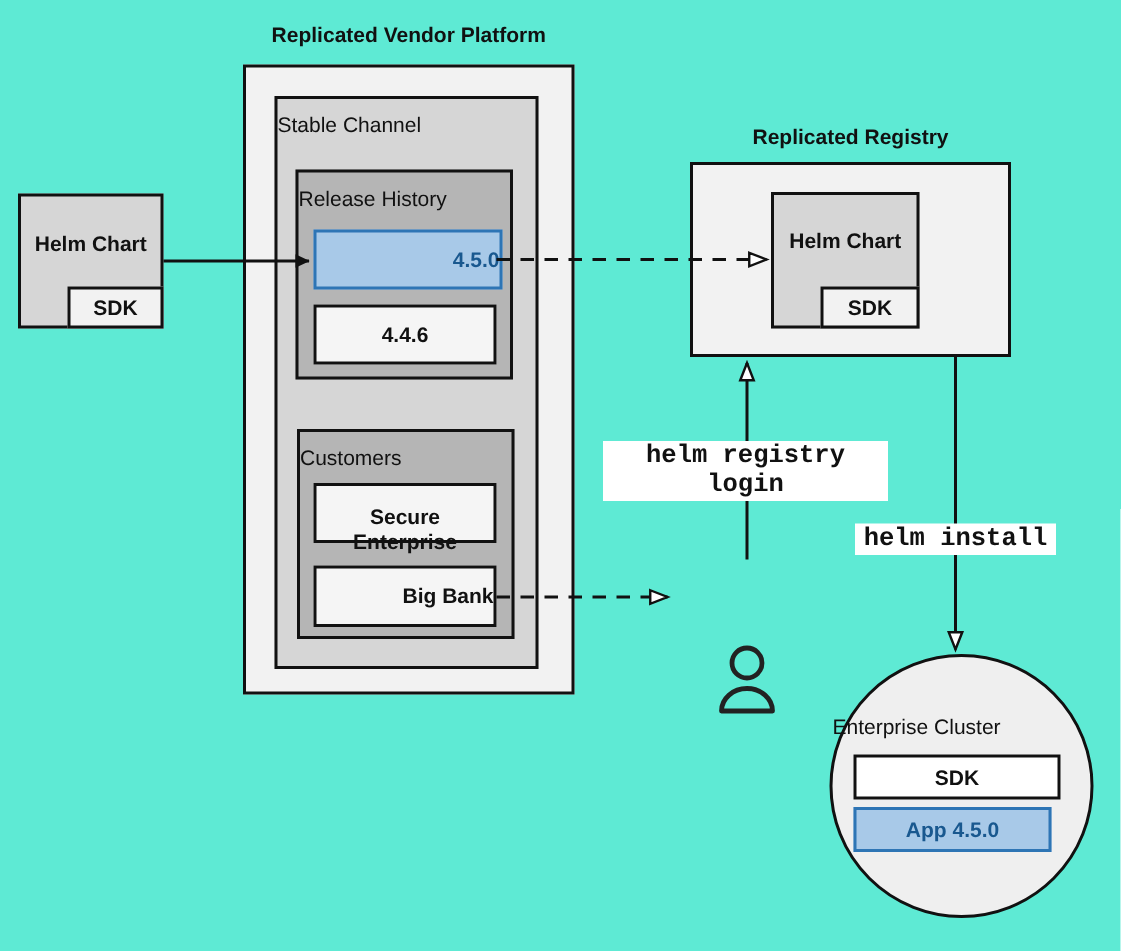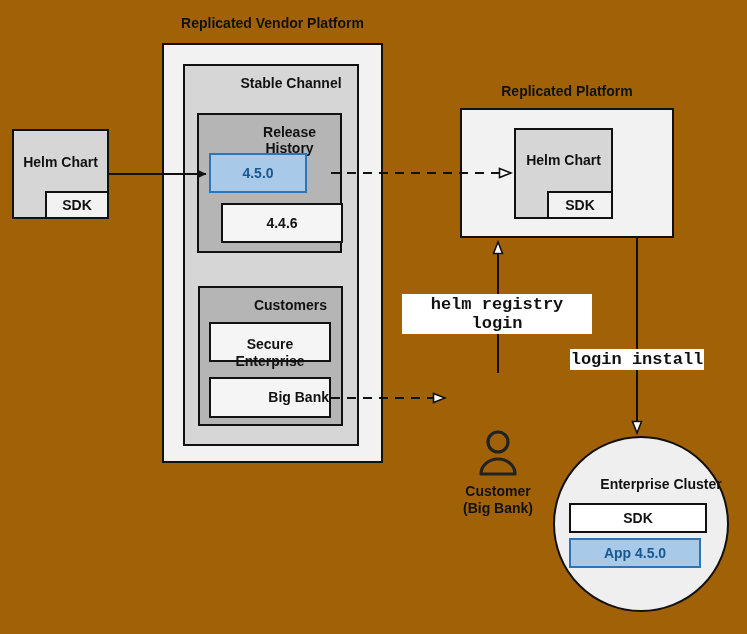--- a/index.html
+++ b/index.html
@@ -1,24 +1,24 @@
 <!DOCTYPE html>
 <html style="--blue-fill: #a8c9e8; --blue-border: #2e75b5; --blue-text: #19588f;"><head>
 <meta charset="utf-8">
 <style>
   html,body { margin:0; padding:0; background:#fff; }
   #canvas {
-    position:relative; width:747px; height:634px; background:#a16207;
+    position:relative; width:747px; height:634px; background:#5eead4;
     font-family:"Liberation Sans", sans-serif; overflow:hidden;
   }
   .box { position:absolute; border:2px solid #111; box-sizing:border-box; }
   .lbl { font-weight:bold; font-size:14px; color:#111; line-height:17px; }
   .boxtitle {
-    position:absolute; left:0; right:0; top:9px; text-align:center;
-    font-weight:bold; font-size:14px; color:#111;padding-left:40px;
+    position:absolute; left:0; right:0; top:9px; text-align:left;
+    font-weight:normal; font-size:14px; color:#111;
   }
   .flexc { display:flex; align-items:center; justify-content:center; text-align:center; }
   .ext-title { position:absolute; text-align:center; font-weight:bold; font-size:14px; color:#111; }
 
   .fill-lightest { background:#f2f2f2; }
   .fill-light    { background:#d6d6d6; }
   .fill-mid      { background:#b5b5b5; }
   .fill-item     { background:#f5f5f5; }
   .fill-white    { background:#ffffff; }
   .fill-circle   { background:#efefef; }
@@ -54,25 +54,25 @@
   <div class="box fill-lightest" style="left:162px; top:43px; width:221px; height:420px;"></div>
 
   <div class="box fill-light" style="left:183px; top:64px; width:176px; height:382px;">
     <div class="boxtitle">Stable Channel</div>
   </div>
 
   <div class="box fill-mid" style="left:197px; top:113px; width:145px; height:140px;">
     <div class="boxtitle">Release History</div>
   </div>
 
-  <div class="box blue flexc" style="left:209px; top:153px; width:98px; height:40px;">
+  <div class="box blue flexc" style="left:209px; top:153px; width:126px; height:40px;justify-content:flex-end;">
     <span class="lbl bluetext">4.5.0</span>
   </div>
 
-  <div class="box fill-item flexc" style="left:221px; top:203px; width:122px; height:40px;">
+  <div class="box fill-item flexc" style="left:209px; top:203px; width:122px; height:40px;">
     <span class="lbl">4.4.6</span>
   </div>
 
   <div class="box fill-mid" style="left:198px; top:286px; width:145px; height:140px;">
     <div class="boxtitle">Customers</div>
   </div>
 
   <div class="box fill-item flexc" style="left:209px; top:322px; width:122px; height:40px;">
     <span class="lbl two-line wrap-narrow">Secure Enterprise</span>
   </div>
@@ -83,42 +83,38 @@
 
   <div class="box fill-light" style="left:12px; top:129px; width:97px; height:90px;">
     <div class="flexc" style="position:absolute; left:0; right:0; top:0; bottom:24px;">
       <span class="lbl">Helm Chart</span>
     </div>
   </div>
   <div class="box fill-lightest flexc" style="left:45px; top:191px; width:64px; height:28px;">
     <span class="lbl">SDK</span>
   </div>
 
-  <div class="ext-title" style="left:460px; top:83px; width:214px;">Replicated Platform</div>
+  <div class="ext-title" style="left:460px; top:83px; width:214px;">Replicated Registry</div>
 
   <div class="box fill-lightest" style="left:460px; top:108px; width:214px; height:130px;"></div>
 
   <div class="box fill-light" style="left:514px; top:128px; width:99px; height:91px;">
     <div class="flexc" style="position:absolute; left:0; right:0; top:0; bottom:26px;">
       <span class="lbl">Helm Chart</span>
     </div>
   </div>
   <div class="box fill-lightest flexc" style="left:547px; top:191px; width:66px; height:28px;">
     <span class="lbl">SDK</span>
   </div>
 
 
   <svg width="44" height="52" style="position:absolute; left:476px; top:426px;" viewBox="0 0 44 52">
     <circle cx="22" cy="16" r="10" fill="none" stroke="#222" stroke-width="3.2"></circle>
     <path d="M5 48 a17 15 0 0 1 34 0 z" fill="none" stroke="#222" stroke-width="3.2" stroke-linejoin="round"></path>
   </svg>
-  <div class="person-label" style="left:438px; top:483px; width:120px;">
-    <div>Customer</div>
-    <div>(Big Bank)</div>
-  </div>
 
   <div class="box fill-circle circle" style="left:553px; top:436px; width:176px; height:176px;">
     <div class="boxtitle" style="top:38px;">Enterprise Cluster</div>
   </div>
   <div class="box fill-white flexc" style="left:569px; top:503px; width:138px; height:30px;">
     <span class="lbl">SDK</span>
   </div>
   <div class="box blue flexc" style="left:569px; top:538px; width:132px; height:30px;">
     <span class="lbl bluetext">App 4.5.0</span>
   </div>
@@ -133,15 +129,15 @@
       </marker>
     </defs>
     <line x1="109" y1="174" x2="206" y2="174" stroke="#111" stroke-width="2" marker-end="url(#mFill)"></line>
     <line x1="331" y1="173" x2="511" y2="173" stroke="#111" stroke-width="2" stroke-dasharray="9,7" marker-end="url(#mOpen)"></line>
     <line x1="331" y1="398" x2="445" y2="398" stroke="#111" stroke-width="2" stroke-dasharray="9,7" marker-end="url(#mOpen)"></line>
     <line x1="498" y1="373" x2="498" y2="242" stroke="#111" stroke-width="2" marker-end="url(#mOpen)"></line>
     <line x1="637" y1="238" x2="637" y2="433" stroke="#111" stroke-width="2" marker-end="url(#mOpen)"></line>
   </svg>
 
   <div class="cmd" style="left:402px; top:294px; width:190px;">helm registry login</div>
-  <div class="cmd" style="left:570px; top:349px; width:134px;">login install</div>
+  <div class="cmd" style="left:570px; top:349px; width:134px;">helm install</div>
 
 </div>
 
 </body></html>

